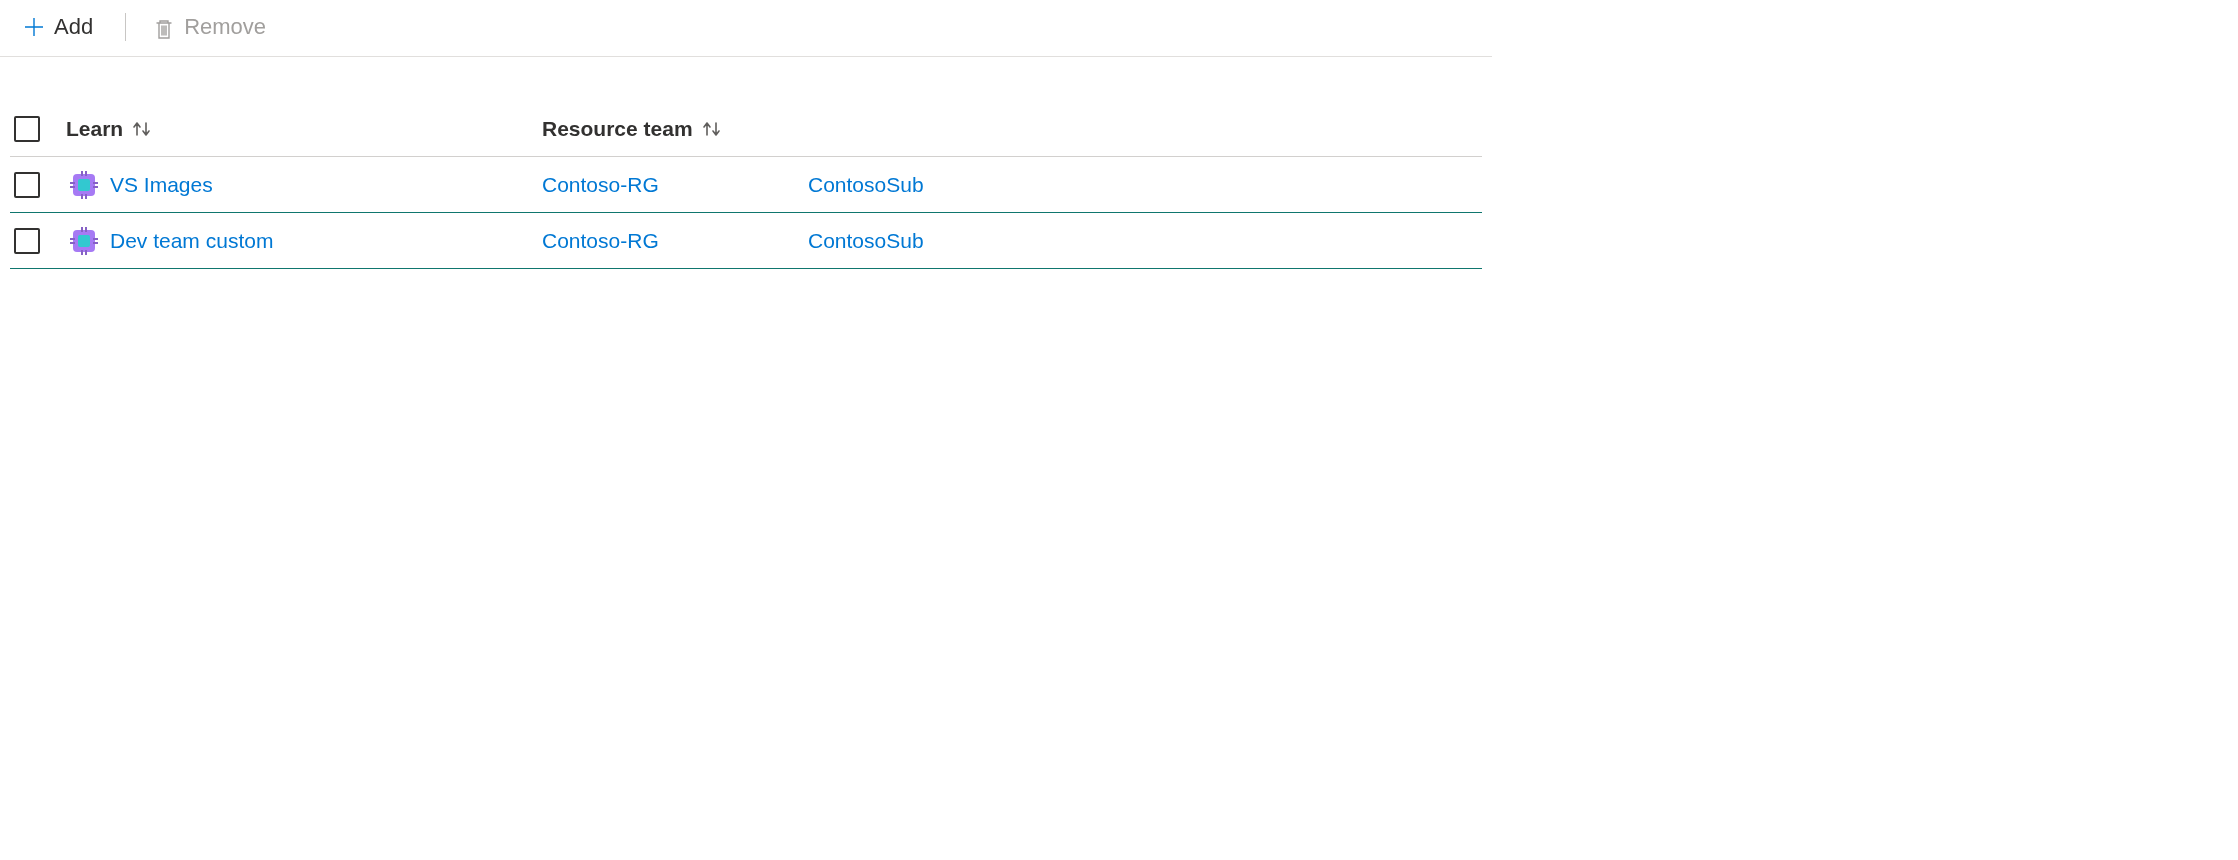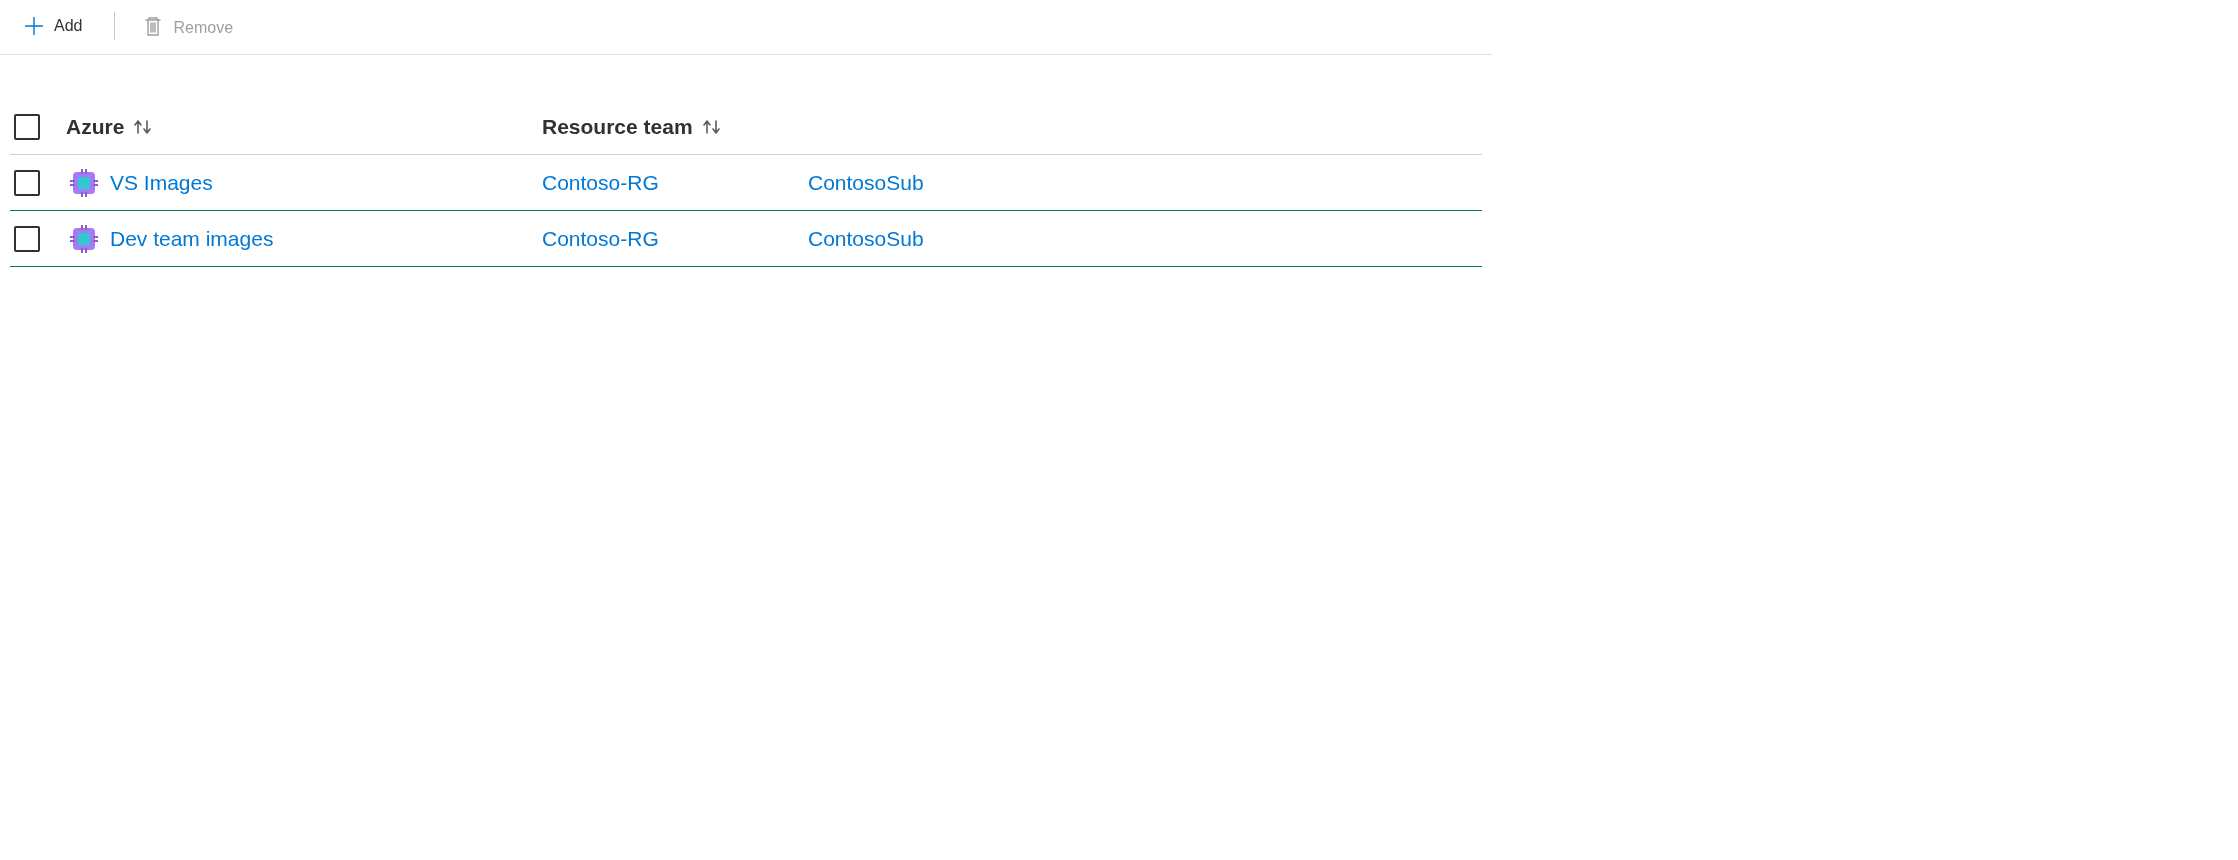--- a/index.html
+++ b/index.html
@@ -26,21 +26,21 @@
     border-bottom: 1px solid #e1dfdd;
     gap: 8px;
   }
   .tool-btn {
     display: inline-flex;
     align-items: center;
     gap: 10px;
     background: none;
     border: none;
     font-family: inherit;
-    font-size: 16px;
+    font-size: 22px;
     cursor: pointer;
     padding: 2px 6px;
     color: #323130;
   }
   .tool-btn .icon {
     display: inline-flex;
     align-items: center;
     justify-content: center;
   }
   .tool-btn.disabled {
@@ -167,21 +167,21 @@
 
 
   <div class="table">
 
     <div class="row header-row">
       <div class="col-check">
         <div class="checkbox"></div>
       </div>
       <div class="col-name">
         <span class="header-label">
-          <span>Azure</span>
+          <span>Learn</span>
           <span class="sort-icon">
             <svg width="22" height="20" viewBox="0 0 22 20">
               <path d="M6 16 V4 M6 4 L3 8 M6 4 L9 8" stroke="#605e5c" stroke-width="1.6" fill="none" stroke-linecap="round" stroke-linejoin="round"></path>
               <path d="M15 4 V16 M15 16 L12 12 M15 16 L18 12" stroke="#605e5c" stroke-width="1.6" fill="none" stroke-linecap="round" stroke-linejoin="round"></path>
             </svg>
           </span>
         </span>
       </div>
       <div class="col-rg">
         <span class="header-label">
@@ -237,21 +237,21 @@
             <rect x="11" y="0" width="2" height="5" fill="#8661c5"></rect>
             <rect x="15" y="0" width="2" height="5" fill="#8661c5"></rect>
             <rect x="11" y="23" width="2" height="5" fill="#8661c5"></rect>
             <rect x="15" y="23" width="2" height="5" fill="#8661c5"></rect>
             <rect x="0" y="11" width="5" height="2" fill="#8661c5"></rect>
             <rect x="0" y="15" width="5" height="2" fill="#8661c5"></rect>
             <rect x="23" y="11" width="5" height="2" fill="#8661c5"></rect>
             <rect x="23" y="15" width="5" height="2" fill="#8661c5"></rect>
           </svg>
         </span>
-        <a class="link">Dev team images</a>
+        <a class="link">Dev team custom</a>
       </div>
       <div class="col-rg">
         <a class="link">Contoso-RG</a>
       </div>
       <div class="col-sub">
         <a class="link">ContosoSub</a>
       </div>
     </div>
 
   </div>

